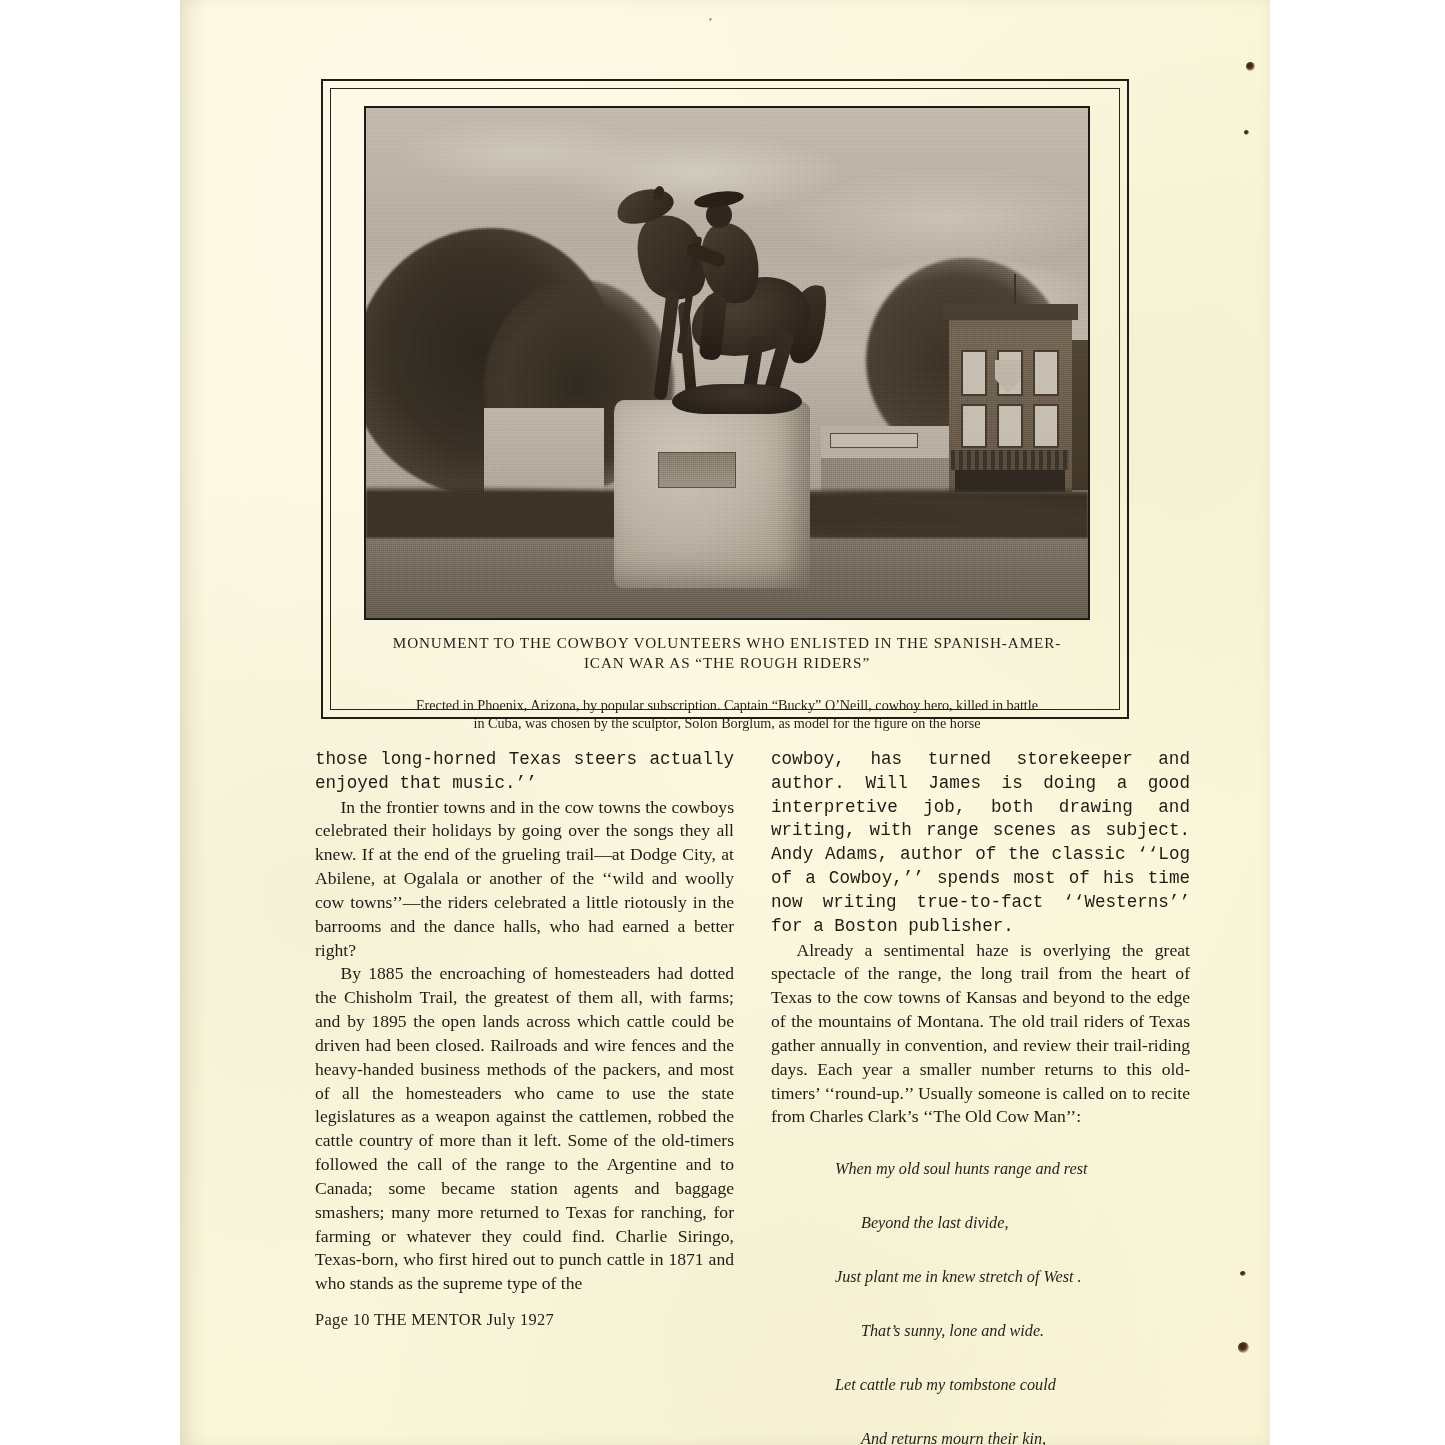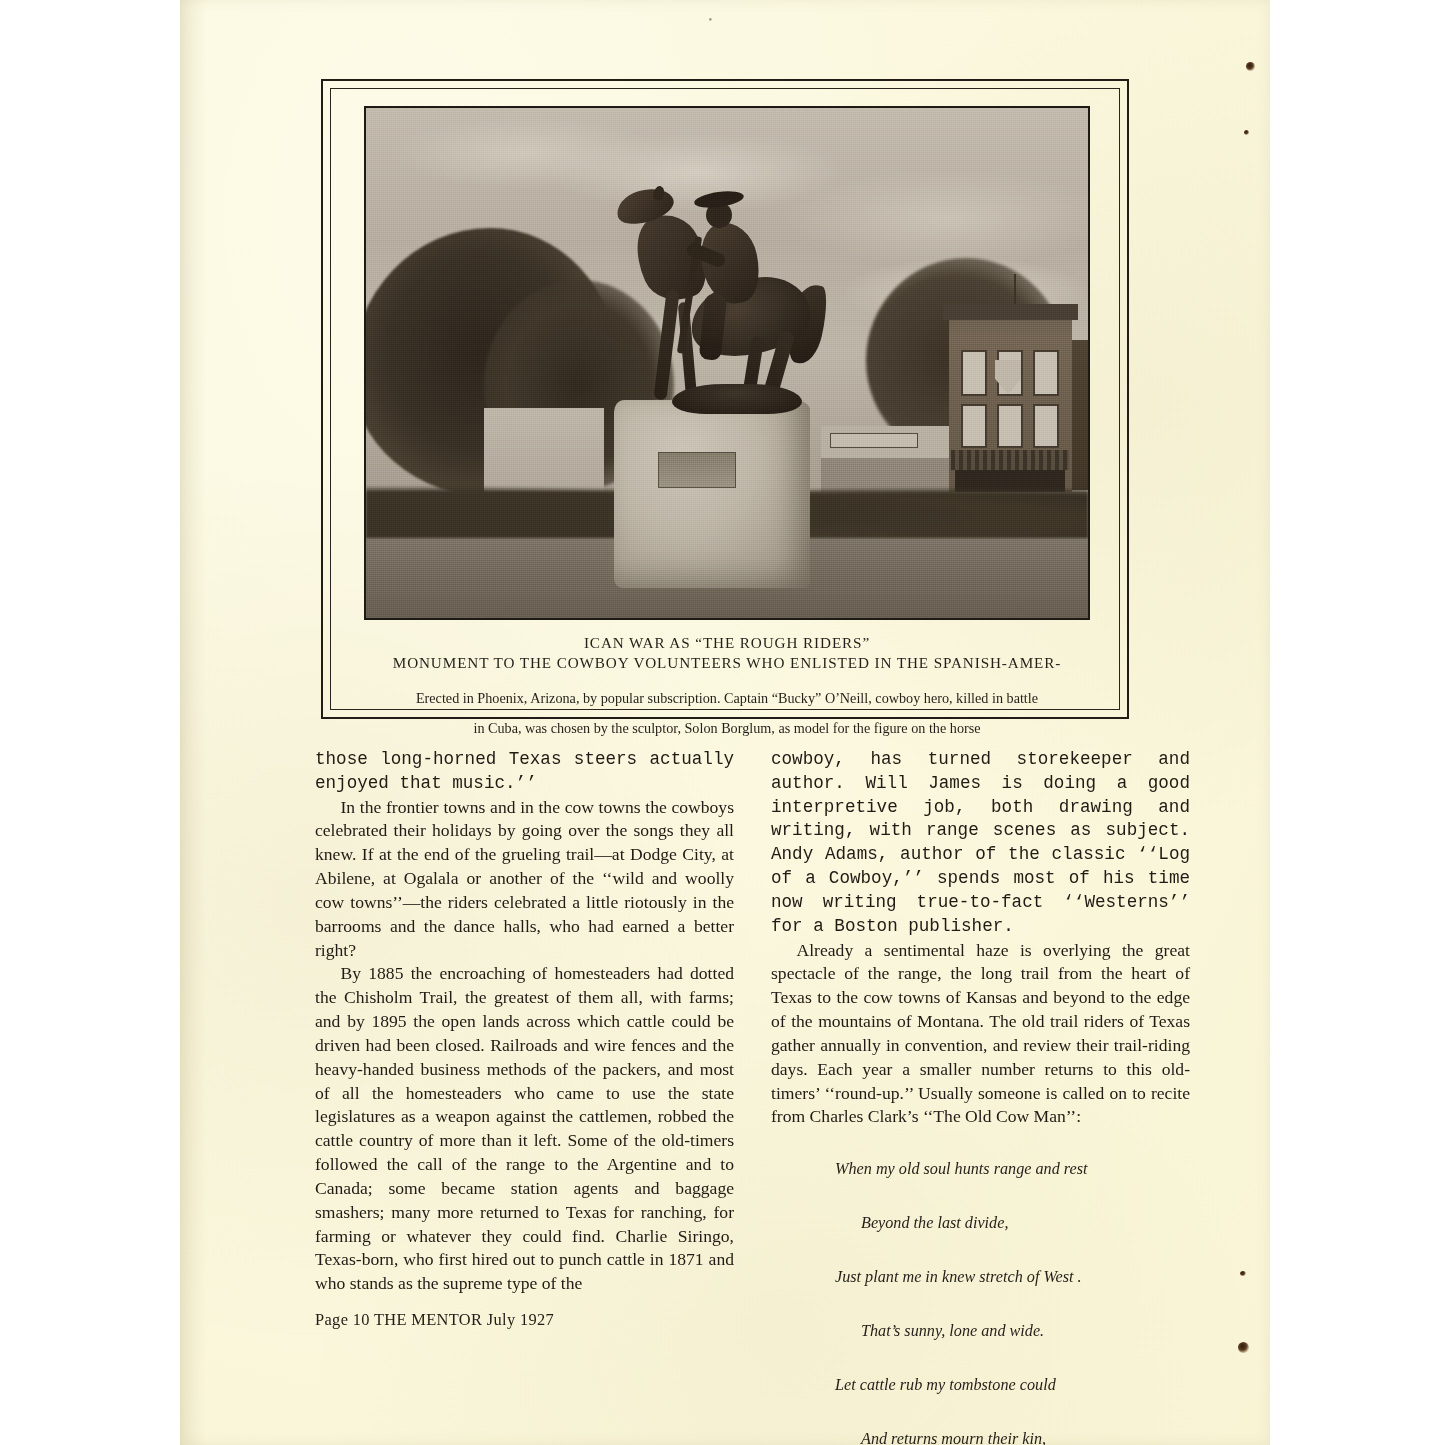--- a/index.html
+++ b/index.html
@@ -332,21 +332,21 @@
   }
   .cap-head {
     font-size: 15.2px;
     letter-spacing: 0.9px;
     line-height: 1.30;
     white-space: nowrap;
   }
   .cap-sub {
     font-size: 14.2px;
     line-height: 1.30;
-    margin-top: 16px;
+    margin-top: 23px;
     white-space: nowrap;
   }
 
   
   #body-text {
     position: absolute;
     left: 135px;   
     top: 748px;
     width: 875px;
     display: flex;
@@ -462,24 +462,24 @@
             <div id="rider-hat"></div>
             <div id="statue-base"></div>
           </div>
 
           <div id="photo-tone"></div>
           <div id="grain"></div>
         </div>
       </div>
 
       <div id="caption">
+        <div class="cap-head">MONUMENT TO THE COWBOY VOLUNTEERS WHO ENLISTED IN THE SPANISH-AMER-</div>
         <div class="cap-head">ICAN WAR AS “THE ROUGH RIDERS”</div>
-        <div class="cap-head">MONUMENT TO THE COWBOY VOLUNTEERS WHO ENLISTED IN THE SPANISH-AMER-</div>
         <div class="cap-sub">Erected in Phoenix, Arizona, by popular subscription.  Captain “Bucky” O’Neill, cowboy hero, killed in battle</div>
-        <div class="cap-sub" style="margin-top:12px">in Cuba, was chosen by the sculptor, Solon Borglum, as model for the figure on the horse</div>
+        <div class="cap-sub" style="margin-top:0">in Cuba, was chosen by the sculptor, Solon Borglum, as model for the figure on the horse</div>
       </div>
     </div>
 
     <div id="body-text">
 
       <div class="col">
         <p class="noindent">those long-horned Texas steers actually enjoyed that music.’’</p>
         <p>In the frontier towns and in the cow towns the cowboys celebrated their holidays by going over the songs they all knew.  If at the end of the grueling trail—at Dodge City, at Abilene, at Ogalala or another of the ‘‘wild and woolly cow towns’’—the riders celebrated a little riotously in the barrooms and the dance halls, who had earned a better right?</p>
         <p>By 1885 the encroaching of homesteaders had dotted the Chisholm Trail, the greatest of them all, with farms; and by 1895 the open lands across which cattle could be driven had been closed.  Railroads and wire fences and the heavy-handed business methods of the packers, and most of all the homesteaders who came to use the state legislatures as a weapon against the cattlemen, robbed the cattle country of more than it left.  Some of the old-timers followed the call of the range to the Argentine and to Canada; some became station agents and baggage smashers; many more returned to Texas for ranching, for farming or whatever they could find.  Charlie Siringo, Texas-born, who first hired out to punch cattle in 1871 and who stands as the supreme type of the</p>
       </div>

